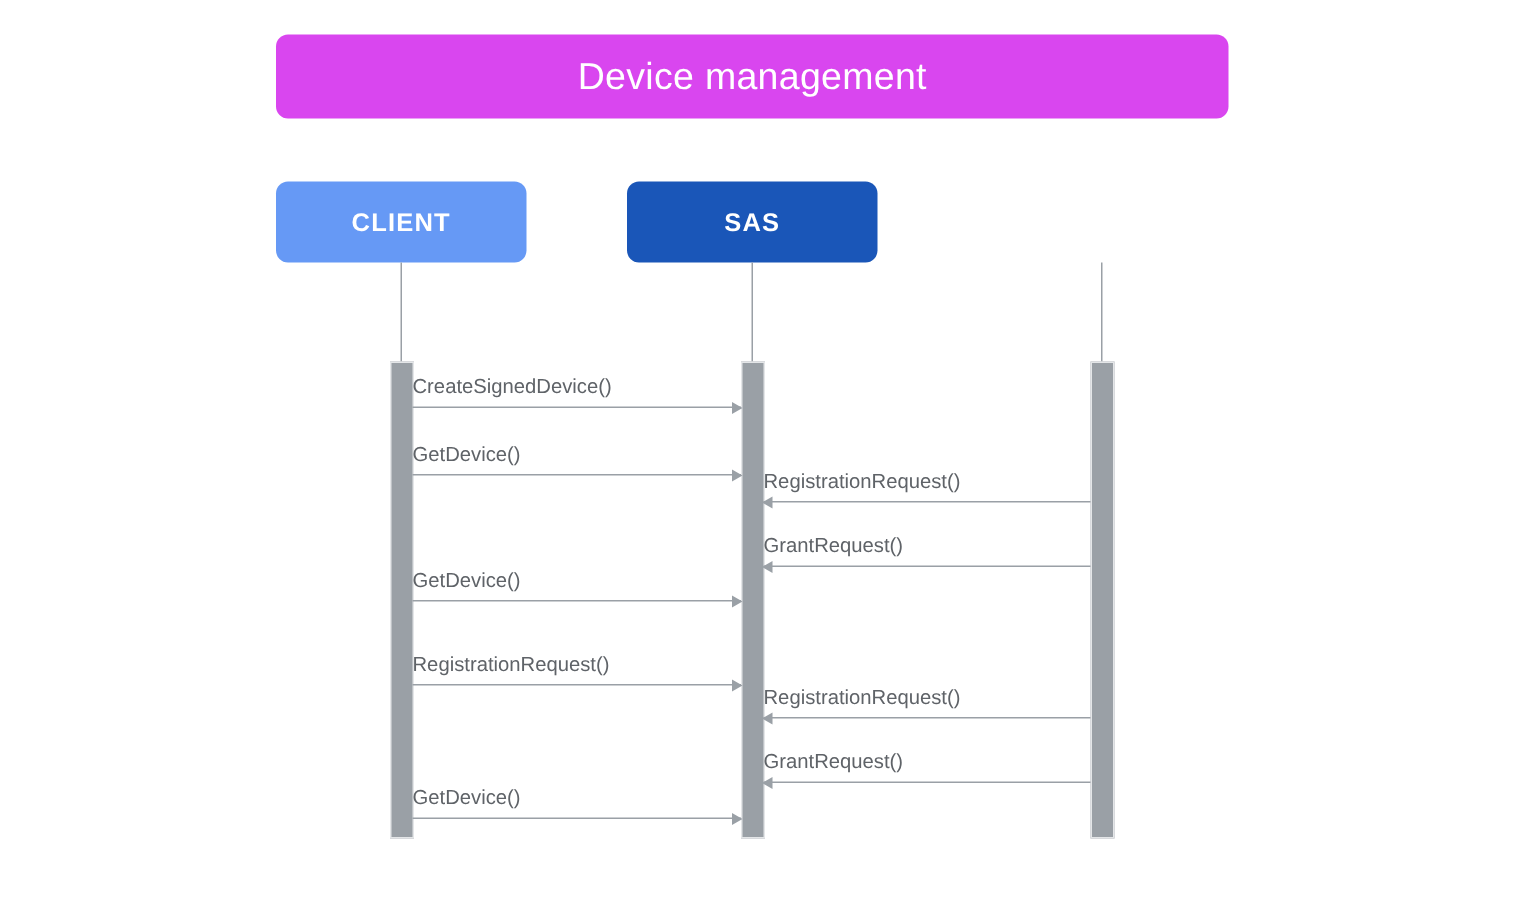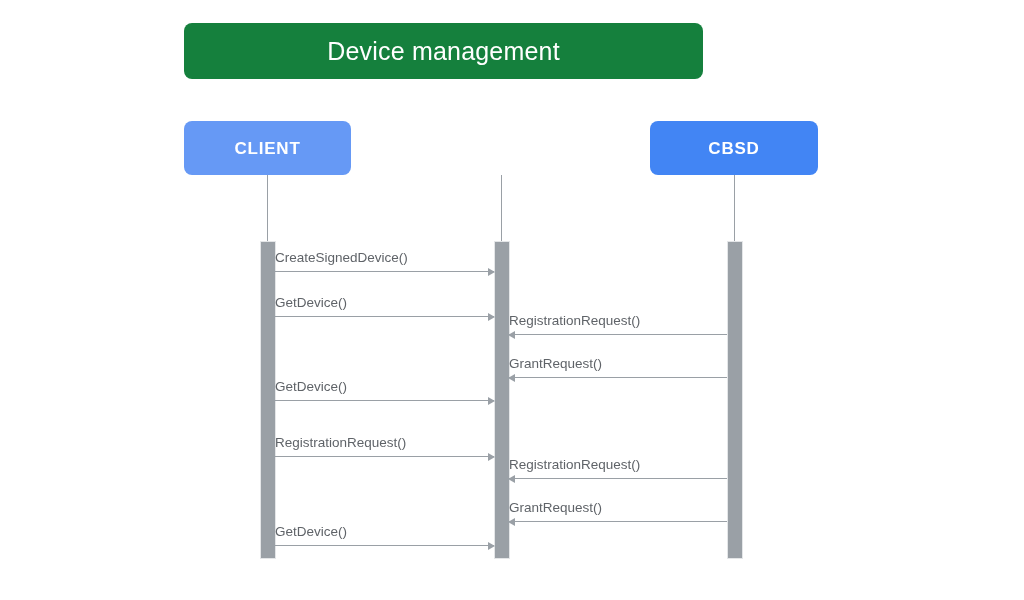--- a/index.html
+++ b/index.html
@@ -19,24 +19,24 @@
     width: 1024px;
     height: 600px;
     background: #ffffff;
   }
 
   
   .title-bar {
     position: absolute;
     left: 184px;
     top: 23px;
-    width: 519px;
+    width: 635px;
     height: 56px;
     border-radius: 8px;
-    background: #15803d;
+    background: #d946ef;
     display: flex;
     align-items: center;
     justify-content: center;
     box-sizing: border-box;
   }
   .title-text {
     color: #ffffff;
     font-size: 25px;
     font-weight: 400;
     letter-spacing: 0.2px;
@@ -126,24 +126,24 @@
 <div id="diagram-canvas">
 
   <div class="title-bar">
     <span class="title-text">Device management</span>
   </div>
 
   <div class="participant" style="left:184px; width:167px; background:#6699f5;justify-content:center;">
     <span class="participant-label">CLIENT</span>
   </div>
 
-
-  <div class="participant" style="left:650px; width:168px; background:#4285f4;">
-    <span class="participant-label">CBSD</span>
-  </div>
+  <div class="participant" style="left:418px; width:167px; background:#1a56b8;">
+    <span class="participant-label">SAS</span>
+  </div>
+
 
   <div class="lifeline" style="left:267px; top:175px; height:66px;"></div>
   <div class="lifeline" style="left:501px; top:175px; height:66px;"></div>
   <div class="lifeline" style="left:734px; top:175px; height:66px;"></div>
 
   <div class="activation" style="left:260px; top:241px; height:316px;"></div>
   <div class="activation" style="left:494px; top:241px; height:316px;"></div>
   <div class="activation" style="left:727px; top:241px; height:316px;"></div>
 
   <div class="message dir-right" style="left:275px; top:271px; width:219px;">

